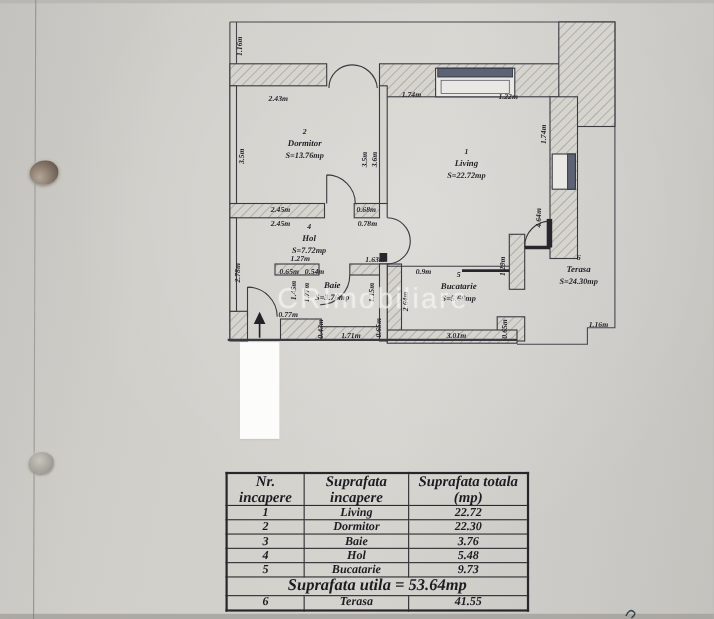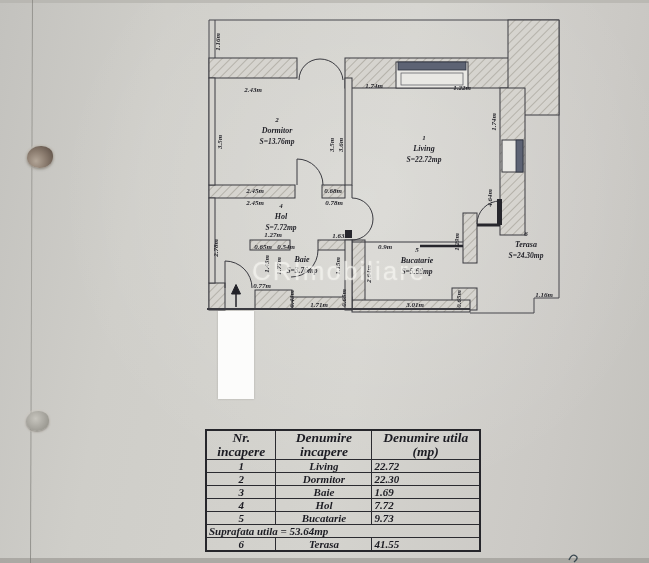--- a/index.html
+++ b/index.html
@@ -41,22 +41,22 @@
   .room-area{font-family:"Liberation Serif", serif;font-style:italic;font-weight:bold;
        font-size:7.5px;fill:#1f1f26;text-anchor:middle;}
   
   table.areas{position:absolute;left:205px;top:429px;width:276px;border-collapse:collapse;
     font-family:"Liberation Serif", serif;font-style:italic;font-weight:bold;color:#1c1c23;}
   table.areas td{border:1.5px solid #2b2b30;padding:0 2px;line-height:1.05;}
   table.areas{border:2.5px solid #26262b;}
   td.th{font-size:13.5px;height:22px;text-align:center;}
   td.c-nr{width:75px;font-size:11px;height:12px;text-align:center;}
   td.c-name{width:113px;font-size:11px;text-align:center;}
-  td.c-val{width:132px;font-size:11px;text-align:left;}
-  td.summary{font-size:11px;height:12px;text-align:left;padding-right:58px;font-style:italic;}
+  td.c-val{width:132px;font-size:11px;text-align:center;}
+  td.summary{font-size:15px;height:12px;text-align:center;padding-right:58px;font-style:italic;}
 </style>
 </head>
 <body>
 
 <div class="photo">
 
   <div class="edge-right-strip"></div>
   <div class="edge-right-line"></div>
   <div class="edge-bottom"></div>
   <div class="edge-top"></div>
@@ -197,42 +197,42 @@
       </g>
   </svg>
 
   <div class="redaction"></div>
   <div class="watermark">CRImobiliare</div>
 
   <table class="areas">
     <tbody>
       <tr>
         <td class="th">Nr. incapere</td>
-        <td class="th">Denumire incapere</td>
-        <td class="th">Denumire utila (mp)</td>
+        <td class="th">Suprafata incapere</td>
+        <td class="th">Suprafata totala (mp)</td>
       </tr>
       <tr>
         <td class="c-nr">1</td>
         <td class="c-name">Living</td>
         <td class="c-val">22.72</td>
       </tr>
       <tr>
         <td class="c-nr">2</td>
         <td class="c-name">Dormitor</td>
         <td class="c-val">22.30</td>
       </tr>
       <tr>
         <td class="c-nr">3</td>
         <td class="c-name">Baie</td>
-        <td class="c-val">1.69</td>
+        <td class="c-val">3.76</td>
       </tr>
       <tr>
         <td class="c-nr">4</td>
         <td class="c-name">Hol</td>
-        <td class="c-val">7.72</td>
+        <td class="c-val">5.48</td>
       </tr>
       <tr>
         <td class="c-nr">5</td>
         <td class="c-name">Bucatarie</td>
         <td class="c-val">9.73</td>
       </tr>
       <tr>
         <td class="summary" colspan="3">Suprafata utila = 53.64mp</td>
       </tr>
       <tr>

